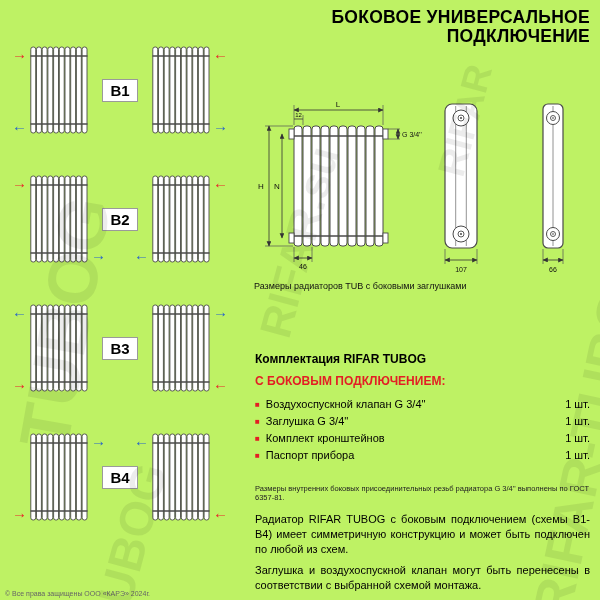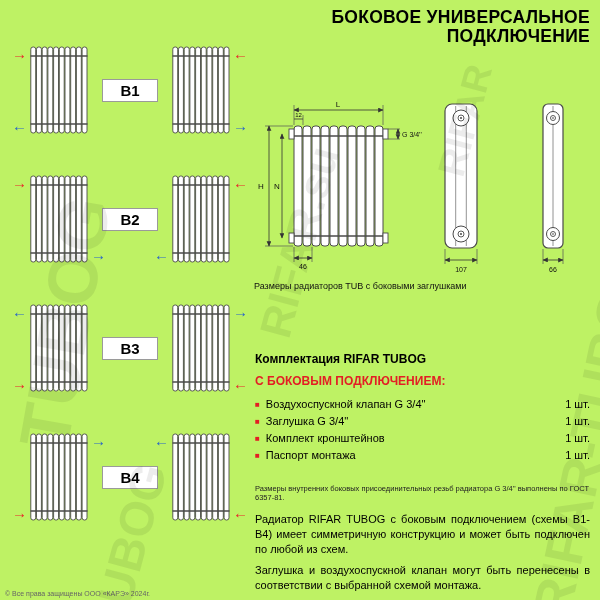--- a/index.html
+++ b/index.html
@@ -17,21 +17,21 @@
   .wm1{left:4px;top:440px;font-size:70px;transform:rotate(-80deg);}
   .wm2{left:250px;top:330px;font-size:44px;transform:rotate(-75deg);}
   .wm3{left:520px;top:610px;font-size:54px;transform:rotate(-78deg);}
   .wm4{left:80px;top:625px;font-size:48px;transform:rotate(-75deg);}
   .wm5{left:430px;top:170px;font-size:38px;transform:rotate(-75deg);}
 
   
   #schemes{position:absolute;left:30px;top:46px;}
   .scheme-row{display:flex;align-items:center;margin-bottom:41px;height:88px;}
   .rad-wrap{position:relative;width:58px;height:88px;flex:0 0 auto;}
-  .scheme-label{width:34px;padding:2px 10px;margin:0 14px;text-align:center;
+  .scheme-label{width:34px;padding:2px 0;margin:0 14px;text-align:center;
                 font-weight:bold;font-size:15px;border:1px solid #9a9a9a;background:#fff;}
   .arrow{position:absolute;font-size:15px;font-weight:bold;line-height:14px;}
   .pos-tl{left:-18px;top:1px;}
   .pos-bl{left:-18px;bottom:1px;}
   .pos-tr{right:-18px;top:1px;}
   .pos-br{right:-18px;bottom:1px;}
 
   
   #front-view{position:absolute;left:252px;top:96px;}
   #side-views{position:absolute;left:425px;top:96px;}
@@ -308,21 +308,21 @@
         </div>
         <div class="pkg-item">
           <span class="pkg-label"><span class="bullet" style="color:#e31e24">■</span><span>Заглушка G 3/4''</span></span>
           <span class="pkg-qty">1 шт.</span>
         </div>
         <div class="pkg-item">
           <span class="pkg-label"><span class="bullet" style="color:#e31e24">■</span><span>Комплект кронштейнов</span></span>
           <span class="pkg-qty">1 шт.</span>
         </div>
         <div class="pkg-item">
-          <span class="pkg-label"><span class="bullet" style="color:#e31e24">■</span><span>Паспорт монтажа</span></span>
+          <span class="pkg-label"><span class="bullet" style="color:#e31e24">■</span><span>Паспорт прибора</span></span>
           <span class="pkg-qty">1 шт.</span>
         </div>
       </div>
     <div id="pkg-note">Размеры внутренних боковых присоединительных резьб радиатора G 3/4'' выполнены по ГОСТ 6357-81.</div>
     <div class="para">Радиатор RIFAR TUBOG с боковым подключением (схемы В1-В4) имеет симметричную конструкцию и может быть подключен по любой из схем.</div>
     <div class="para second">Заглушка и воздухоспускной клапан могут быть перенесены в соответствии с выбранной схемой монтажа.</div>
     <div id="min-length">Минимальная длина радиатора – 98 мм (2 секции) без учета арматуры.</div>
   </div>
 
   <div id="footer">© Все права защищены ООО «КАРЭ» 2024г.</div>

